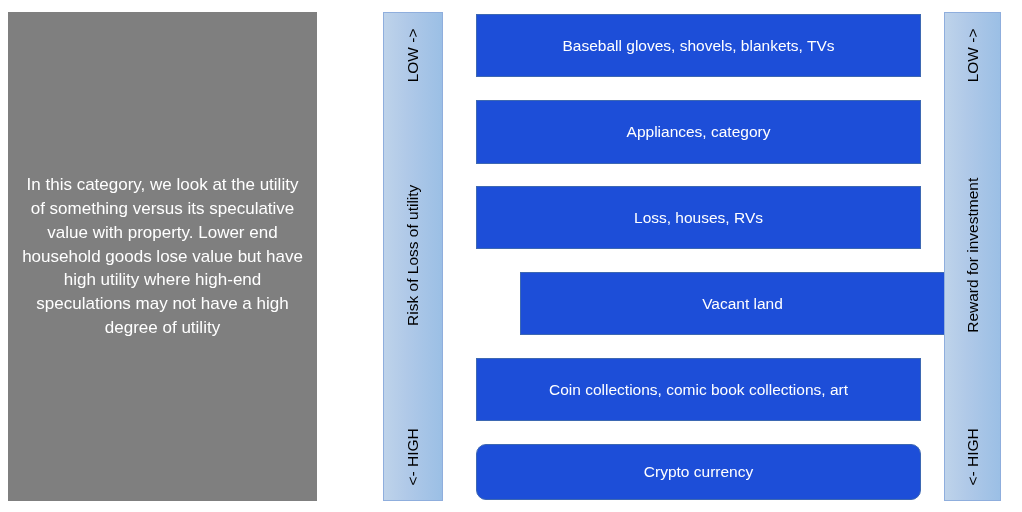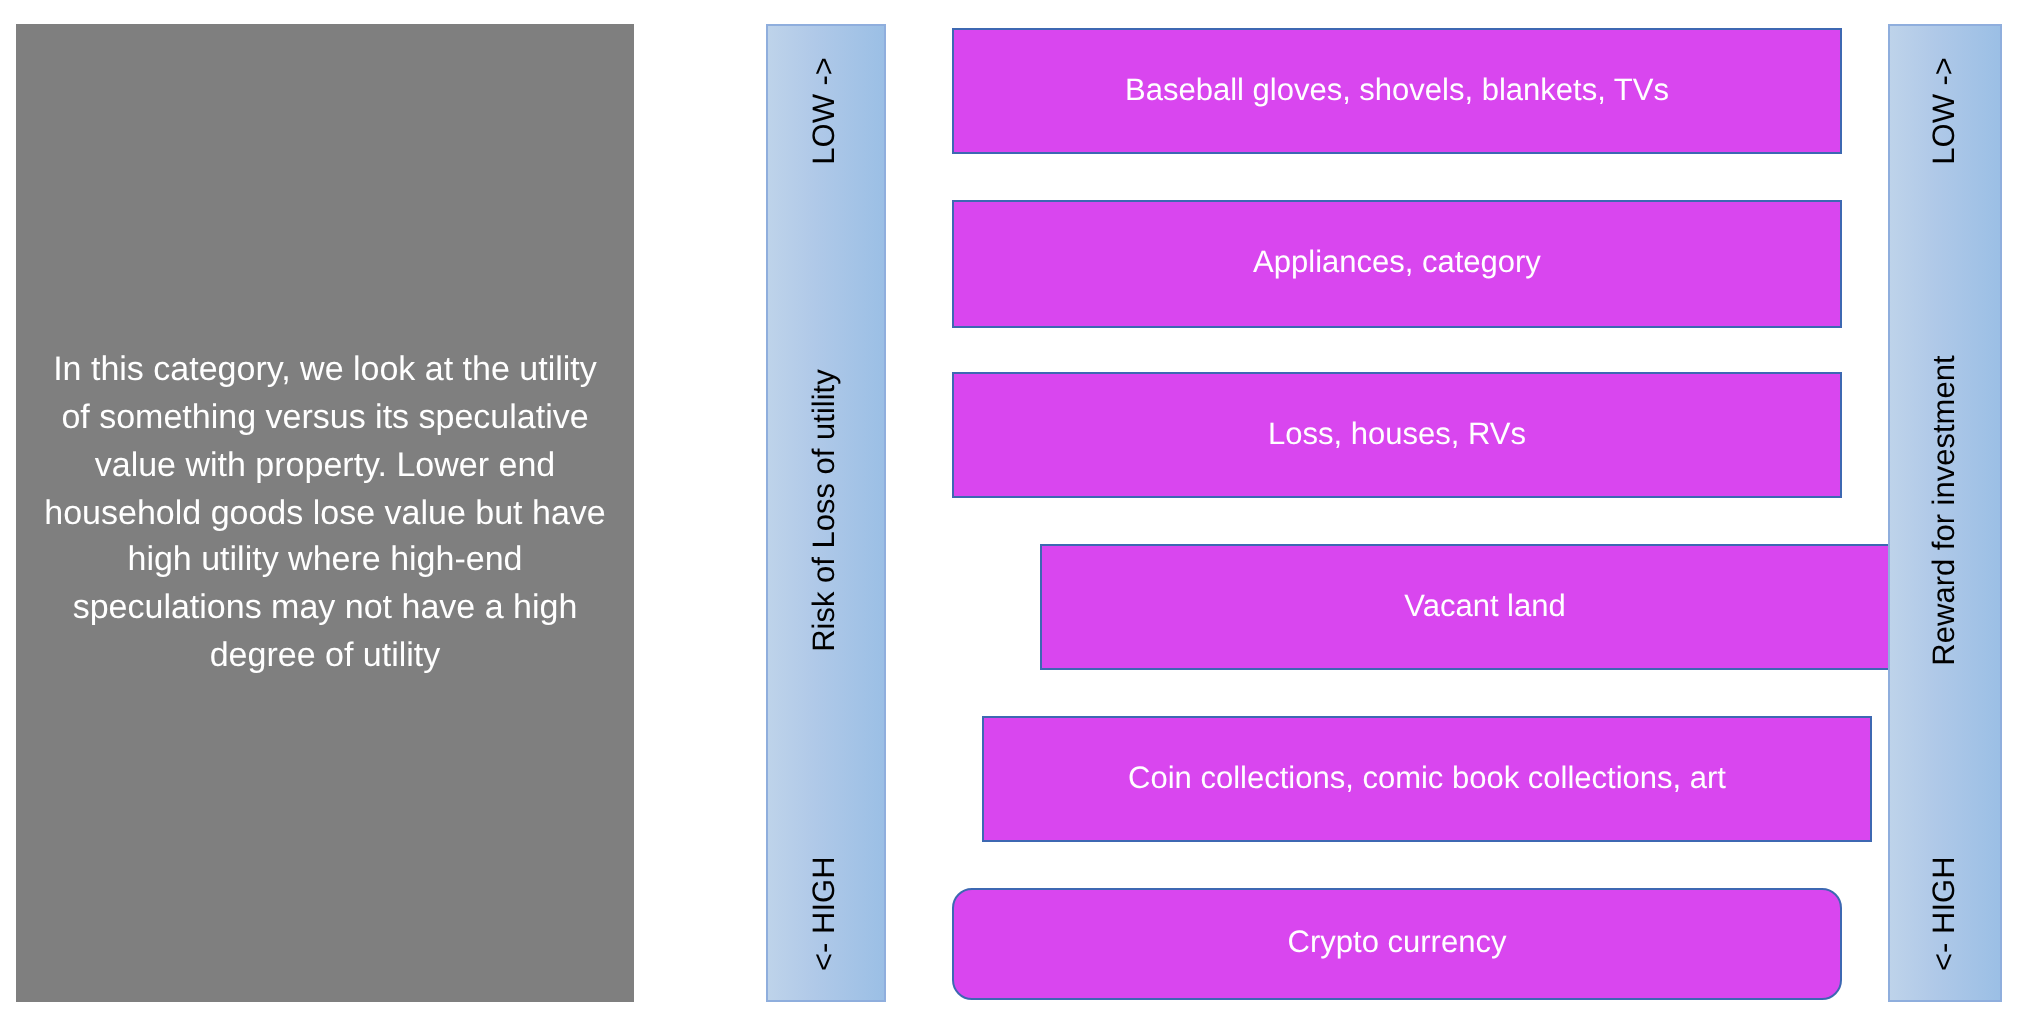--- a/index.html
+++ b/index.html
@@ -78,38 +78,38 @@
     position: absolute;
     left: 476px;
     top: 14px;
     width: 445px;
     height: 486px;
   }
   .category-box {
     position: absolute;
     left: 0;
     width: 445px;
-    background: #d946ef;
+    background: #1d4ed8;
     border: 1px solid #3d68b2;
     box-sizing: border-box;
     display: flex;
     align-items: center;
     justify-content: center;
   }
   .category-label {
     color: #ffffff;
     font-size: 15.5px;
     text-align: center;
     white-space: nowrap;
   }
   .cat-0 { top: 0px;   height: 63px; }
   .cat-1 { top: 86px;  height: 64px; }
   .cat-2 { top: 172px; height: 63px; }
   .cat-3 { top: 258px; height: 63px; margin-left: 44px; }
-  .cat-4 { top: 344px; height: 63px; margin-left: 15px; }
+  .cat-4 { top: 344px; height: 63px; }
   .cat-5 { top: 430px; height: 56px; border-radius: 10px; }
 </style>
 </head>
 <body>
 
 <div id="description-panel">
   <div id="description-text">In this category, we look at the utility of something versus its speculative value with property.  Lower end household goods lose value but have high utility where high-end speculations may not have a high degree of utility</div>
 </div>
 
 <div class="axis-bar" id="axis-bar-left">

